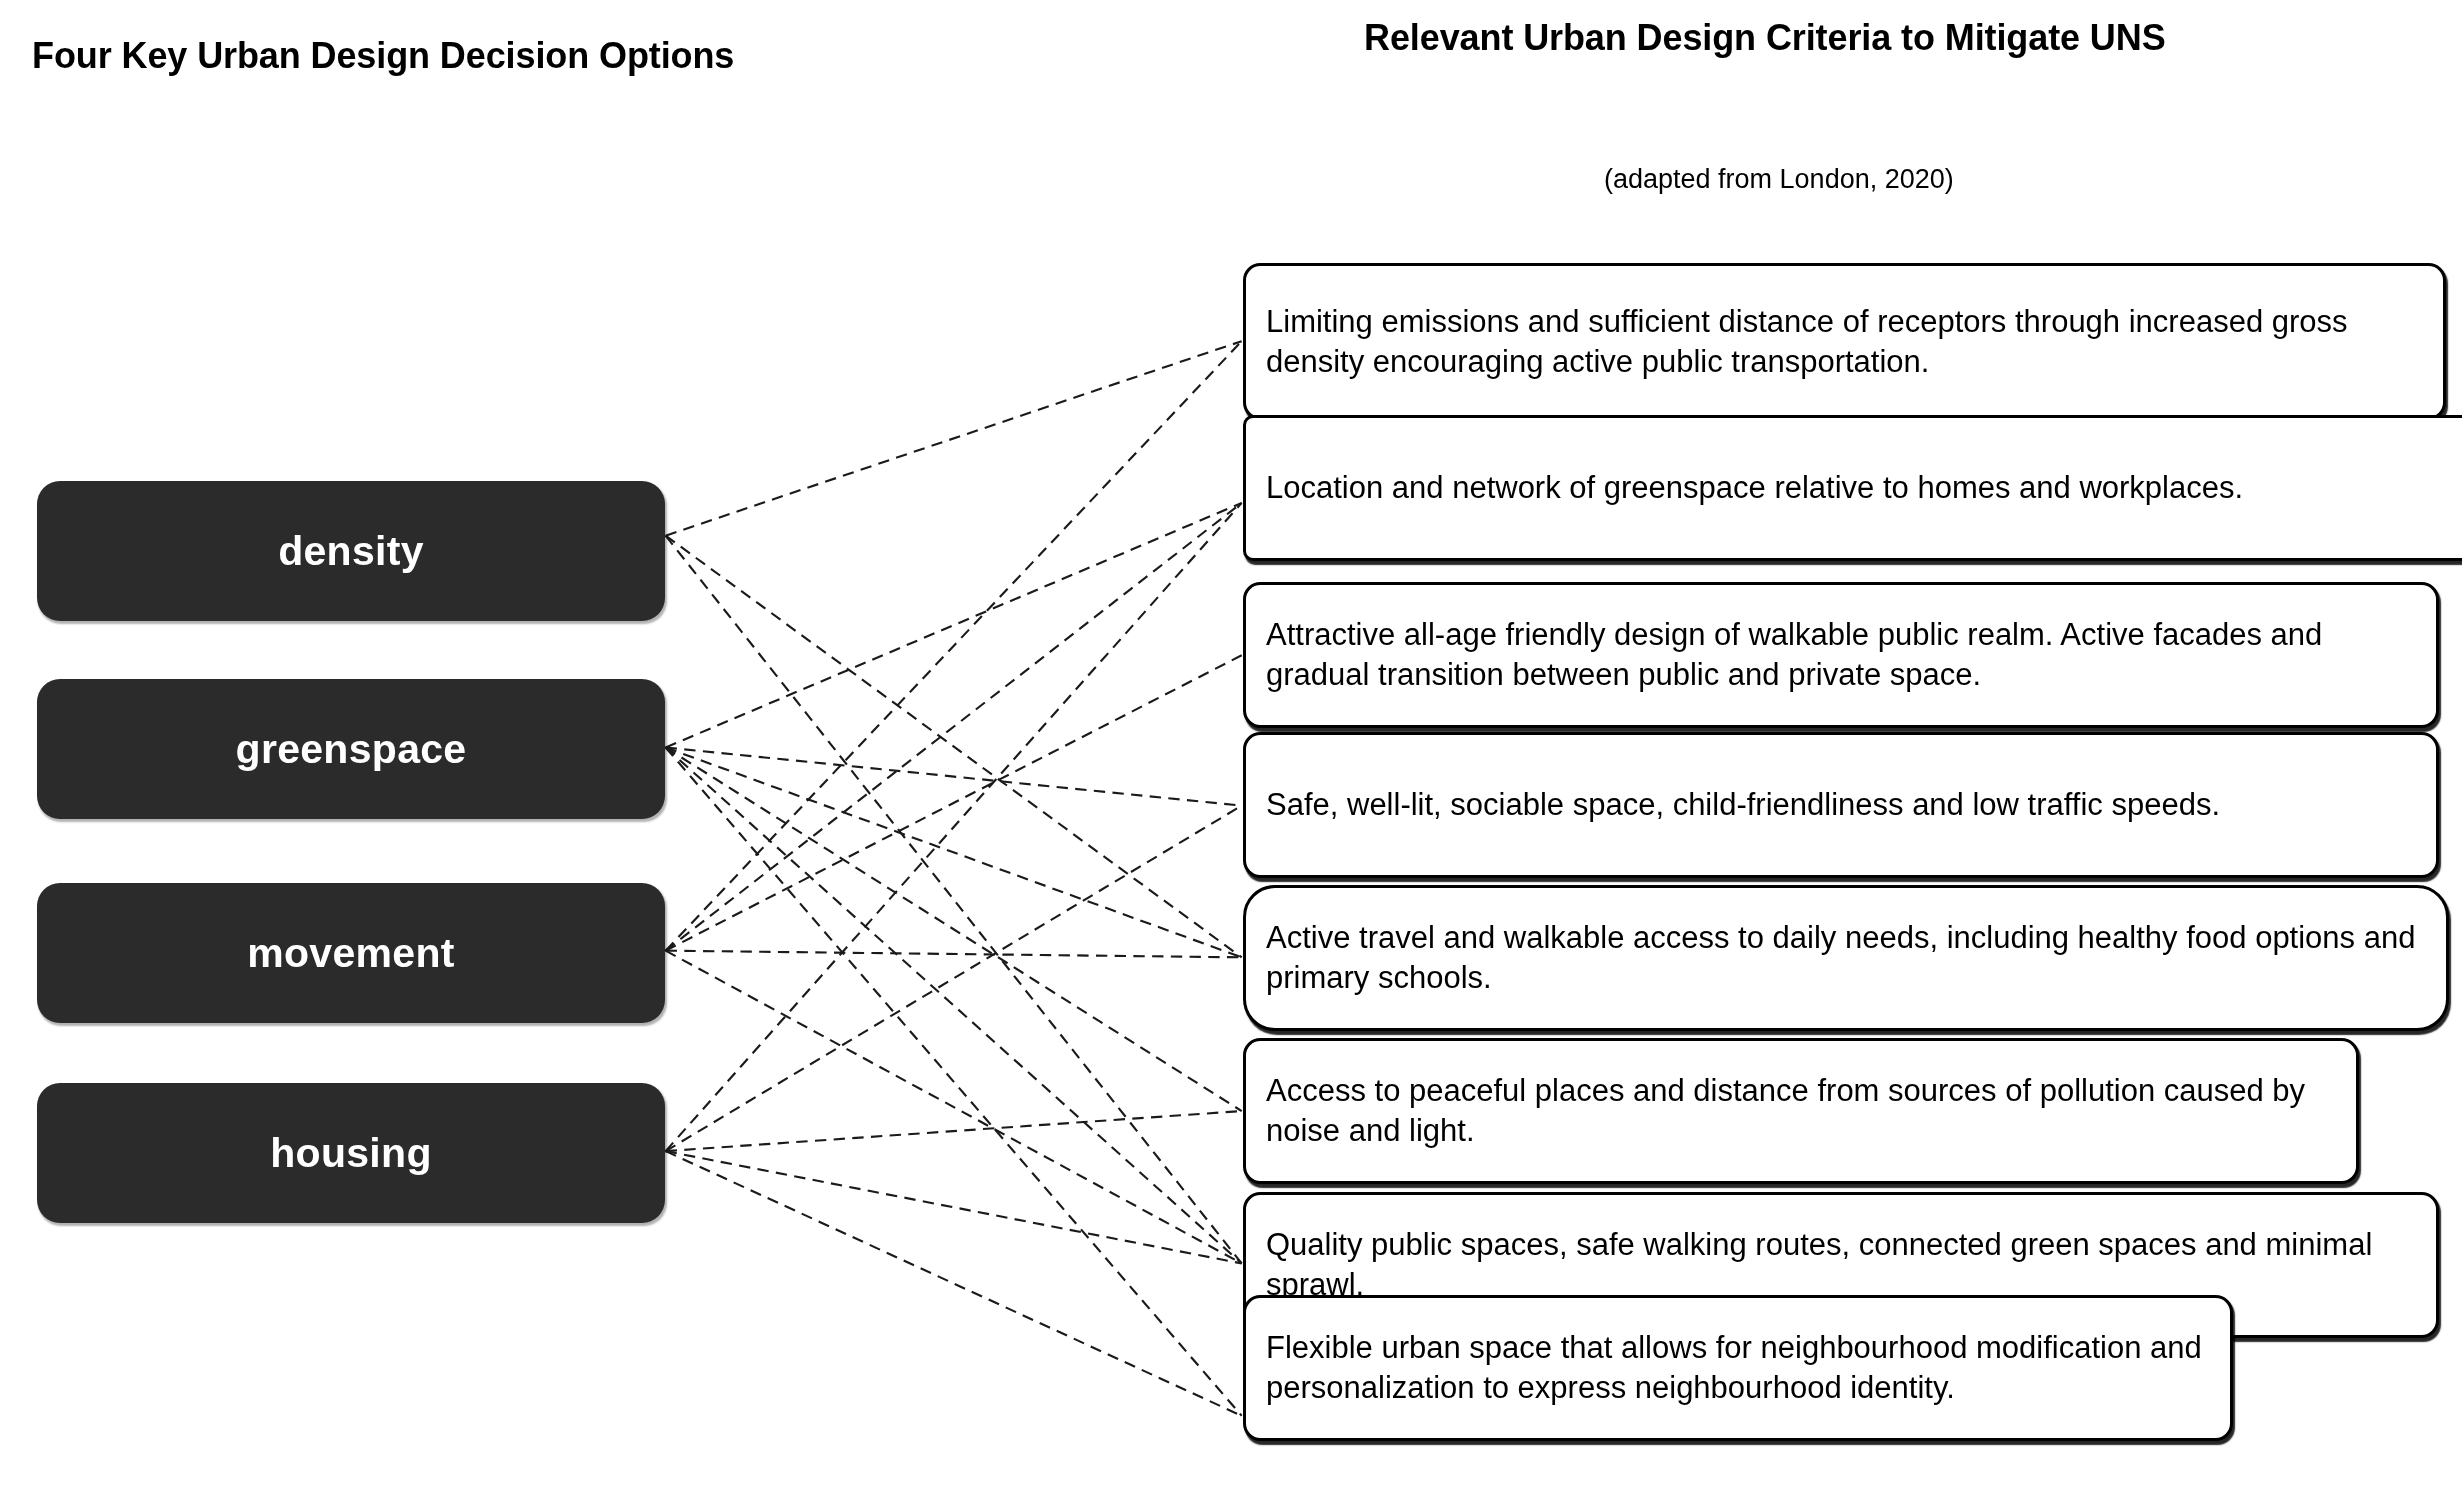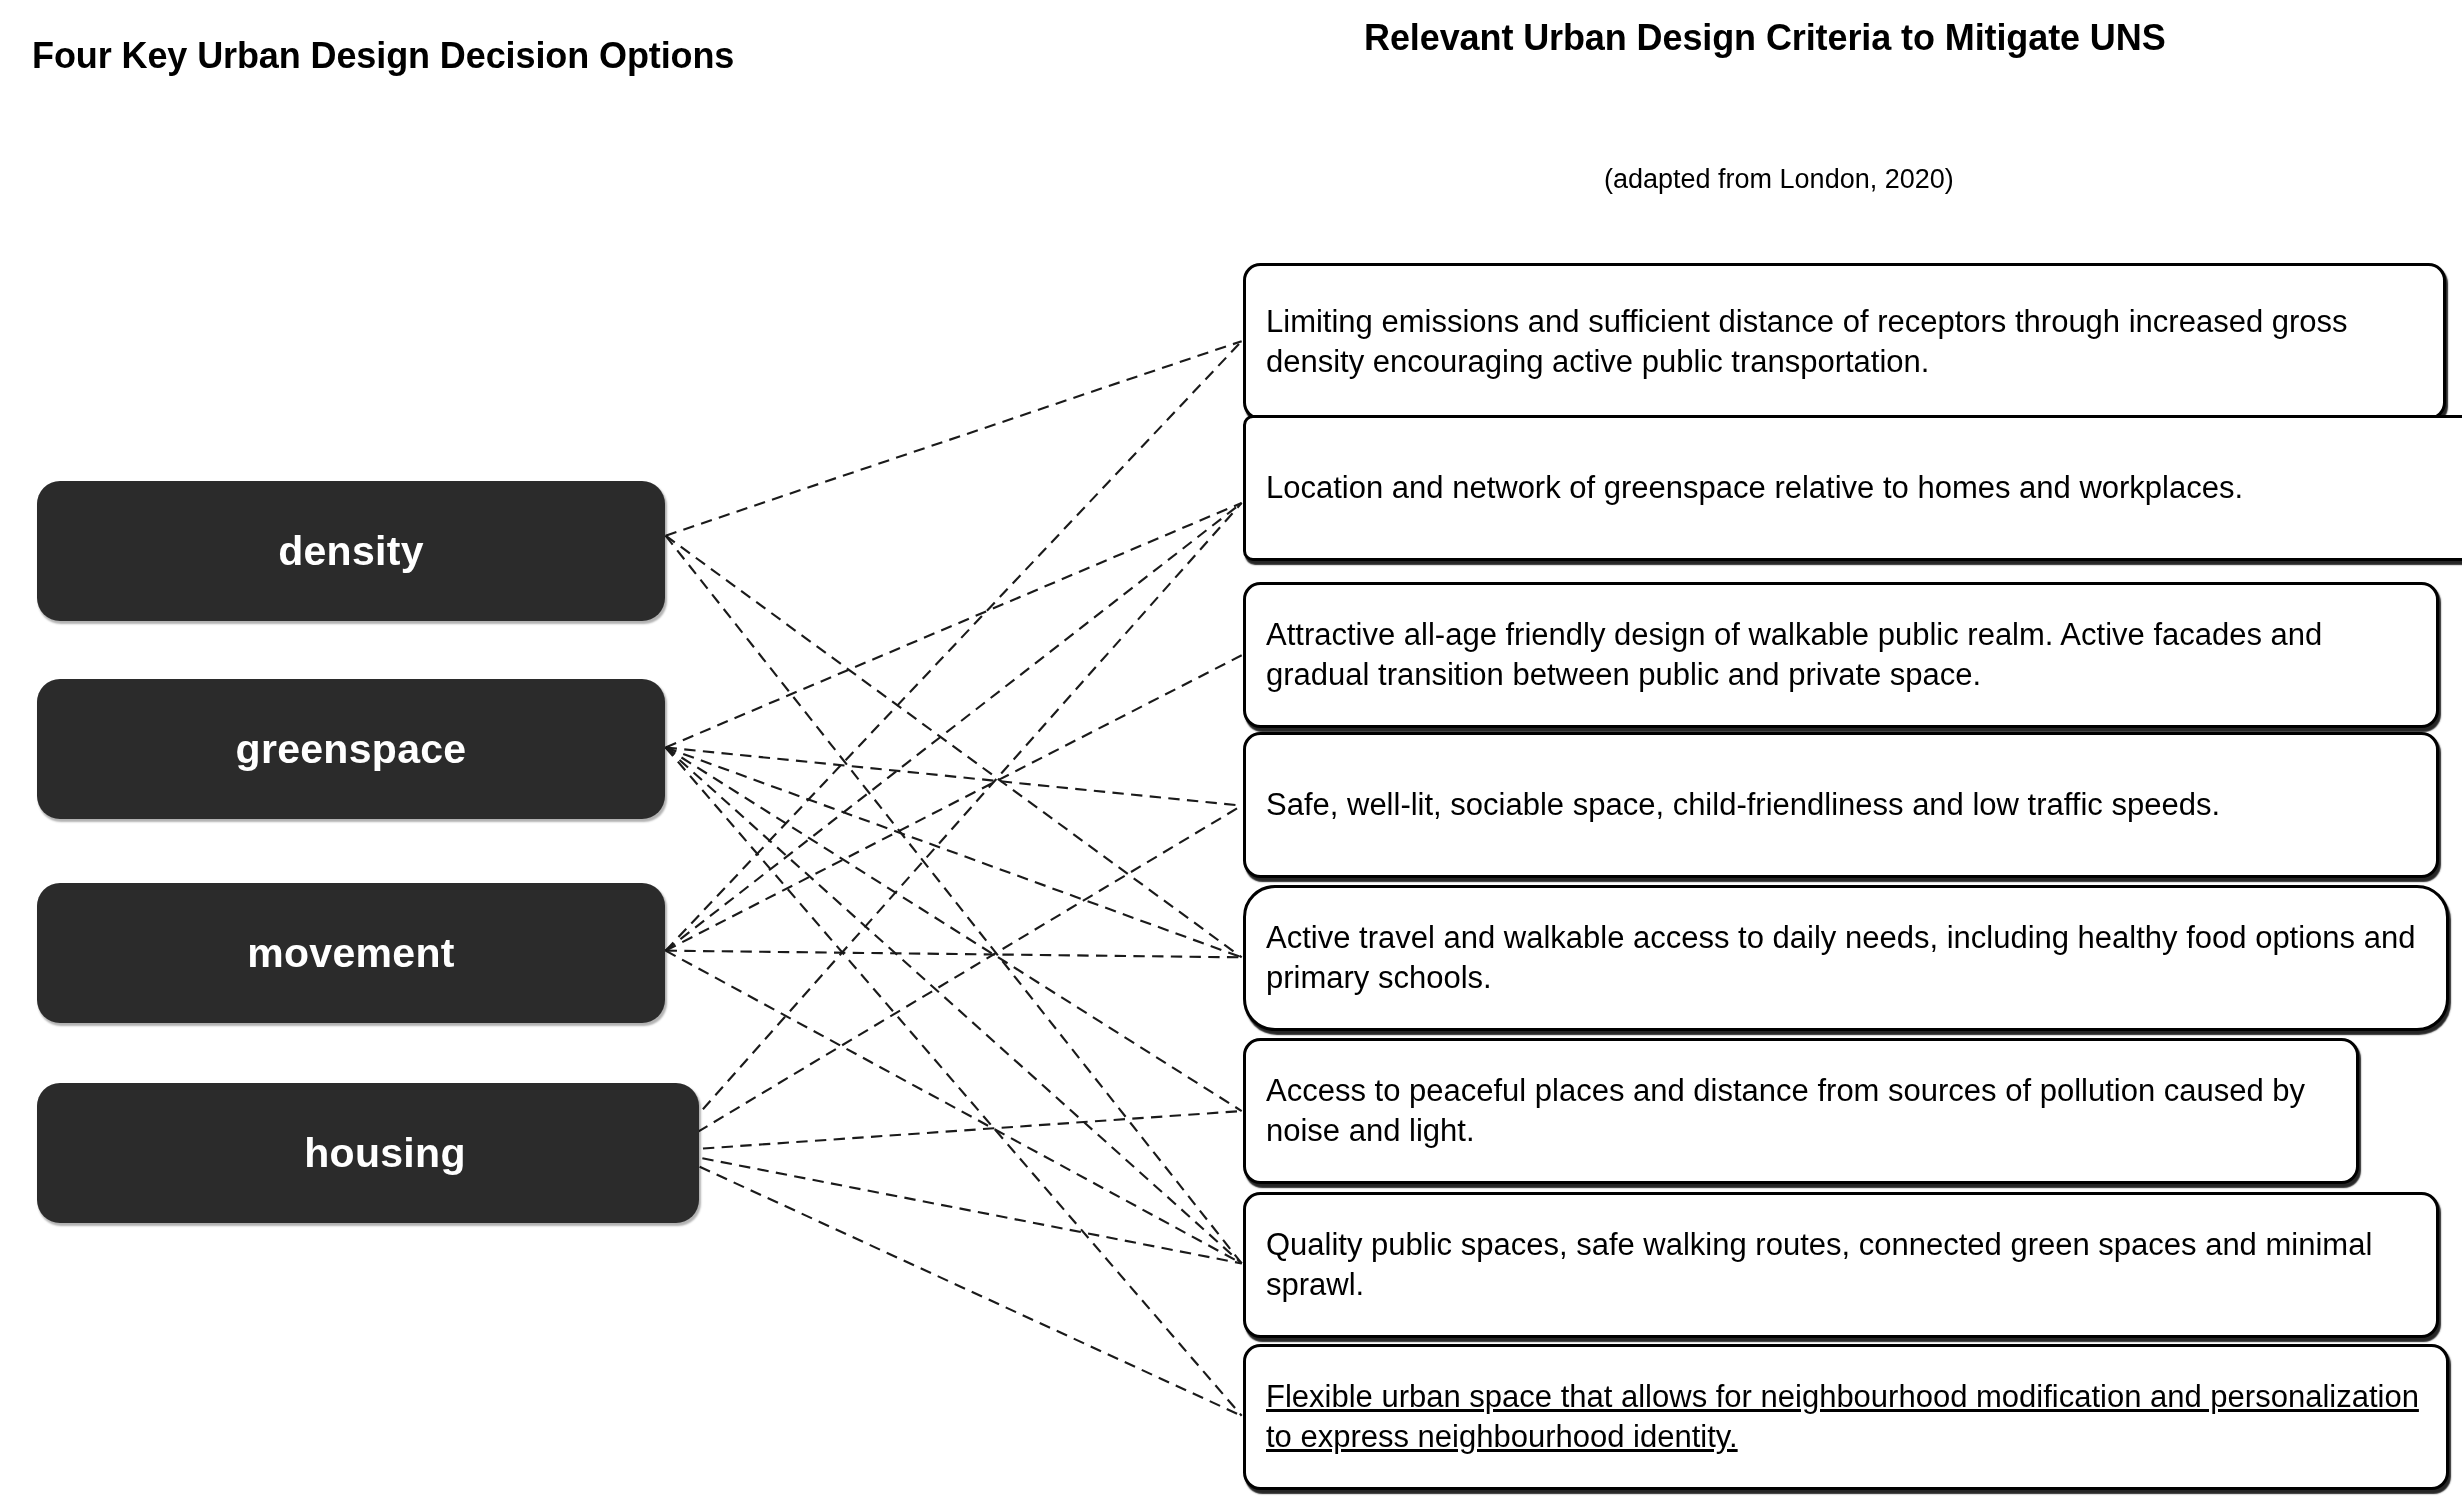--- a/index.html
+++ b/index.html
@@ -75,21 +75,21 @@
   }
   .option-label {
     color: #ffffff;
     font-size: 41px;
     font-weight: bold;
     letter-spacing: 0.3px;
   }
   #option-density   { top: 16px; }
   #option-greenspace{ top: 214px; }
   #option-movement  { top: 418px; }
-  #option-housing   { top: 618px; padding-left: 34px; }
+  #option-housing   { top: 618px; }
 
   
   #criteria-column {
     position: absolute;
     left: 1243px;
     top: 263px;
     width: 1196px;
   }
   .criteria-box {
     position: absolute;
@@ -108,21 +108,21 @@
     padding: 0 17.4px 0 20px;
     color: #000;
   }
   .cbox-0 { top: 0px;    width: 1203px; height: 157px; }
   .cbox-1 { top: 152px;  width: 1314px; height: 146px; border-radius: 10px; }
   .cbox-2 { top: 319px;  width: 1196px; height: 146px; }
   .cbox-3 { top: 469px;  width: 1196px; height: 146px; }
   .cbox-4 { top: 622px;  width: 1206px; height: 146px; border-radius: 32px; }
   .cbox-5 { top: 775px; width: 1116px; height: 146px; }
   .cbox-6 { top: 929px; width: 1196px; height: 146px; }
-  .cbox-7 { top: 1081px; width: 1206px; height: 146px; text-decoration: underline; }
+  .cbox-7 { top: 1032px; width: 990px; height: 146px; }
 
   
   #connector-layer {
     position: absolute;
     left: 0;
     top: 0;
     width: 2462px;
     height: 1505px;
     pointer-events: none;
   }

